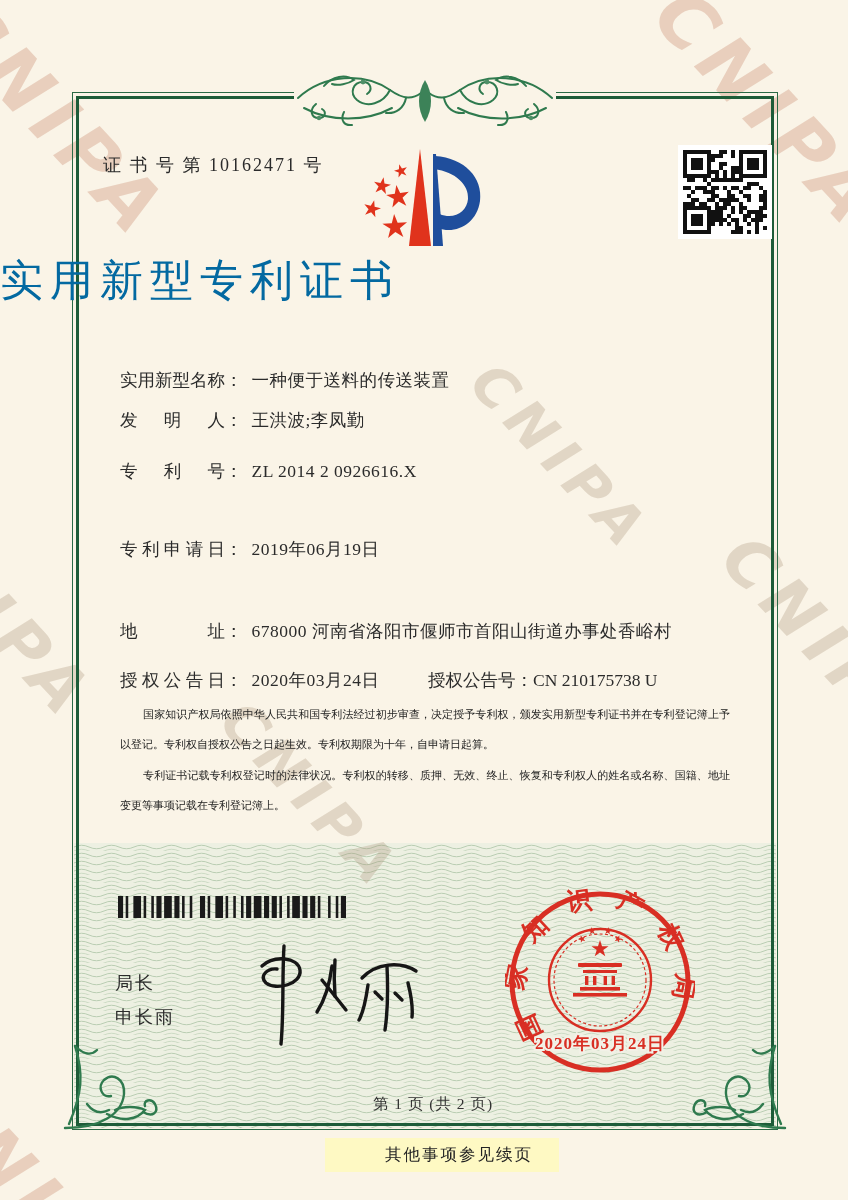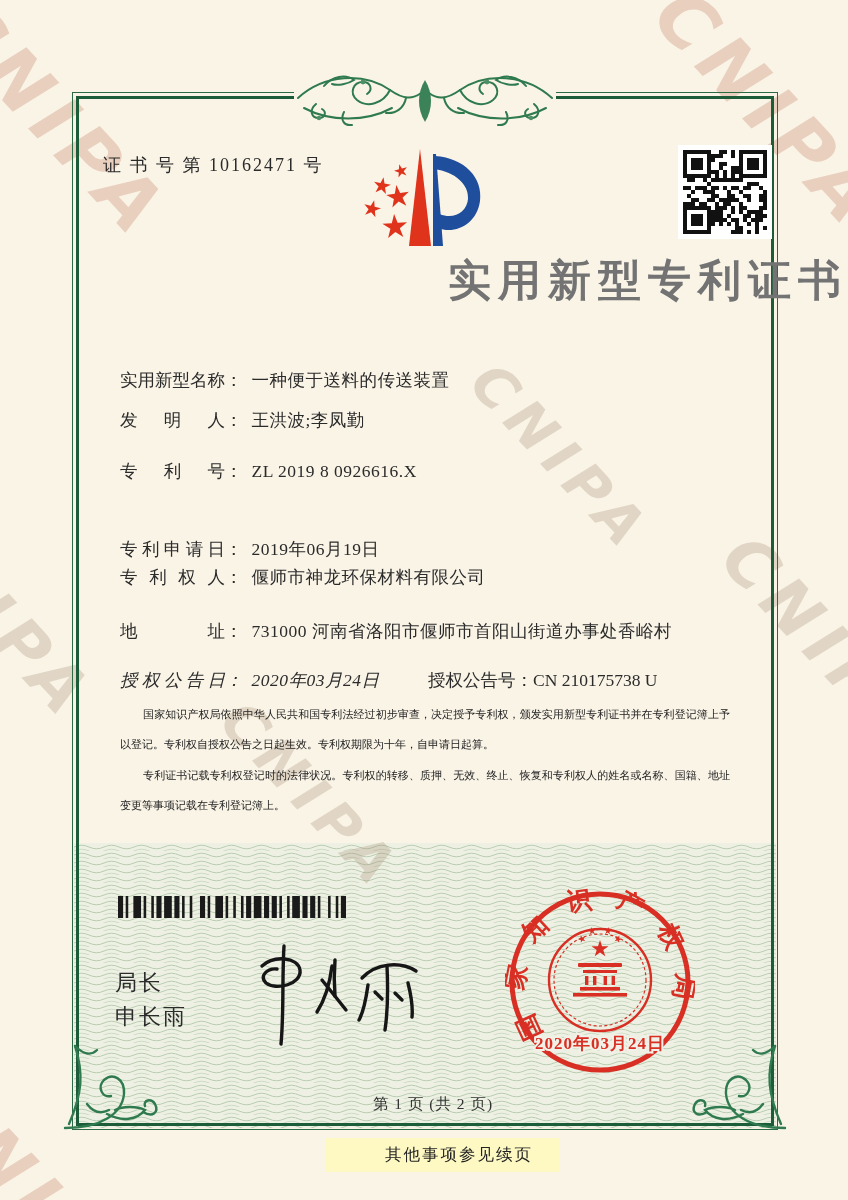--- a/index.html
+++ b/index.html
@@ -13,35 +13,35 @@
   
   .band{position:absolute;left:74px;top:843px;width:702px;height:285px;z-index:0;}
   
   .frame{position:absolute;left:72px;top:92px;width:704px;height:1036px;border:1.5px solid #2a6a45;z-index:2;pointer-events:none;}
   .frame-inner{position:absolute;left:3px;top:3px;right:3px;bottom:3px;border:3px solid #1d5c38;}
   .ornament{position:absolute;z-index:4;pointer-events:none;}
   
   .cert-no{position:absolute;left:103px;top:153px;z-index:3;font-size:18px;letter-spacing:2px;}
   .logo{position:absolute;left:358px;top:146px;z-index:3;}
   .qr{position:absolute;left:678px;top:145px;width:84px;height:84px;background:#fff;padding:5px;z-index:3;}
-  .title{position:absolute;left:0;width:848px;top:252px;z-index:3;text-align:right;
-         font-size:43px;font-weight:700;letter-spacing:7px;color:#737373;}
+  .title{position:absolute;left:0;width:848px;top:252px;z-index:3;text-align:left;
+         font-size:43px;font-weight:400;letter-spacing:7px;color:#0369a1;}
   
   .row{position:absolute;left:120px;z-index:3;font-size:17.5px;white-space:nowrap;}
   .row .lab{display:inline-block;width:105px;text-align:justify;text-align-last:justify;vertical-align:bottom;}
   .row .col{display:inline-block;}
   .row .val{display:inline-block;margin-left:9px;letter-spacing:0.5px;}
   .row2{position:absolute;left:428px;z-index:3;font-size:17.5px;white-space:nowrap;font-family:Liberation Serif, serif;}
   
   .paras{position:absolute;left:120px;top:699px;width:610px;z-index:3;font-size:11px;line-height:30.4px;
          text-align:justify;color:#222;}
   .paras p{margin:0;text-indent:2.1em;}
   
   .barcode{position:absolute;left:118px;top:896px;width:228px;height:22px;z-index:3;}
-  .director{position:absolute;left:115px;top:966px;z-index:3;font-size:22px;line-height:34px;letter-spacing:2px;}
+  .director{position:absolute;left:115px;top:966px;z-index:3;font-size:18px;line-height:34px;letter-spacing:2px;}
   .sig{position:absolute;left:226px;top:938px;z-index:3;}
   .seal{position:absolute;left:505px;top:887px;z-index:3;opacity:0.95;}
   .page-info{position:absolute;left:9px;width:848px;top:1094px;z-index:3;text-align:center;font-size:15.5px;letter-spacing:1px;color:#333;}
   .note{position:absolute;left:325px;top:1138px;width:200px;height:34px;background:#fef9c3;z-index:3;
         text-align:center;line-height:34px;font-size:16.5px;letter-spacing:2px;color:#222;padding-left:34px;}
 </style>
 </head>
 <body>
 
 <div class="page">
@@ -376,32 +376,29 @@
 
   <div class="title">实用新型专利证书</div>
 
   <div class="row" style="top:368px;">
     <span class="lab">实用新型名称</span><span class="col">：</span><span class="val">一种便于送料的传送装置</span>
   </div>
   <div class="row" style="top:408px;">
     <span class="lab">发明人</span><span class="col">：</span><span class="val">王洪波;李凤勤</span>
   </div>
   <div class="row" style="top:459px;">
-    <span class="lab">专利号</span><span class="col">：</span><span class="val">ZL 2019 8 0926616.X</span>
+    <span class="lab">专利号</span><span class="col">：</span><span class="val">ZL 2014 2 0926616.X</span>
   </div>
   <div class="row" style="top:537px;">
     <span class="lab">专利申请日</span><span class="col">：</span><span class="val">2019年06月19日</span>
   </div>
-  <div class="row" style="top:565px;">
-    <span class="lab">专利权人</span><span class="col">：</span><span class="val">偃师市神龙环保材料有限公司</span>
-  </div>
   <div class="row" style="top:619px;">
-    <span class="lab">地址</span><span class="col">：</span><span class="val">731000 河南省洛阳市偃师市首阳山街道办事处香峪村</span>
-  </div>
-  <div class="row" style="top:668px;font-style:italic;">
+    <span class="lab">地址</span><span class="col">：</span><span class="val">678000 河南省洛阳市偃师市首阳山街道办事处香峪村</span>
+  </div>
+  <div class="row" style="top:668px;">
     <span class="lab">授权公告日</span><span class="col">：</span><span class="val">2020年03月24日</span>
   </div>
   <div class="row2" style="top:668px;">
     <span>授权公告号</span><span>：</span><span class="val">CN 210175738 U</span>
   </div>
 
   <div class="paras">
     <p>国家知识产权局依照中华人民共和国专利法经过初步审查，决定授予专利权，颁发实用新型专利证书并在专利登记簿上予以登记。专利权自授权公告之日起生效。专利权期限为十年，自申请日起算。</p>
     <p>专利证书记载专利权登记时的法律状况。专利权的转移、质押、无效、终止、恢复和专利权人的姓名或名称、国籍、地址变更等事项记载在专利登记簿上。</p>
   </div>

